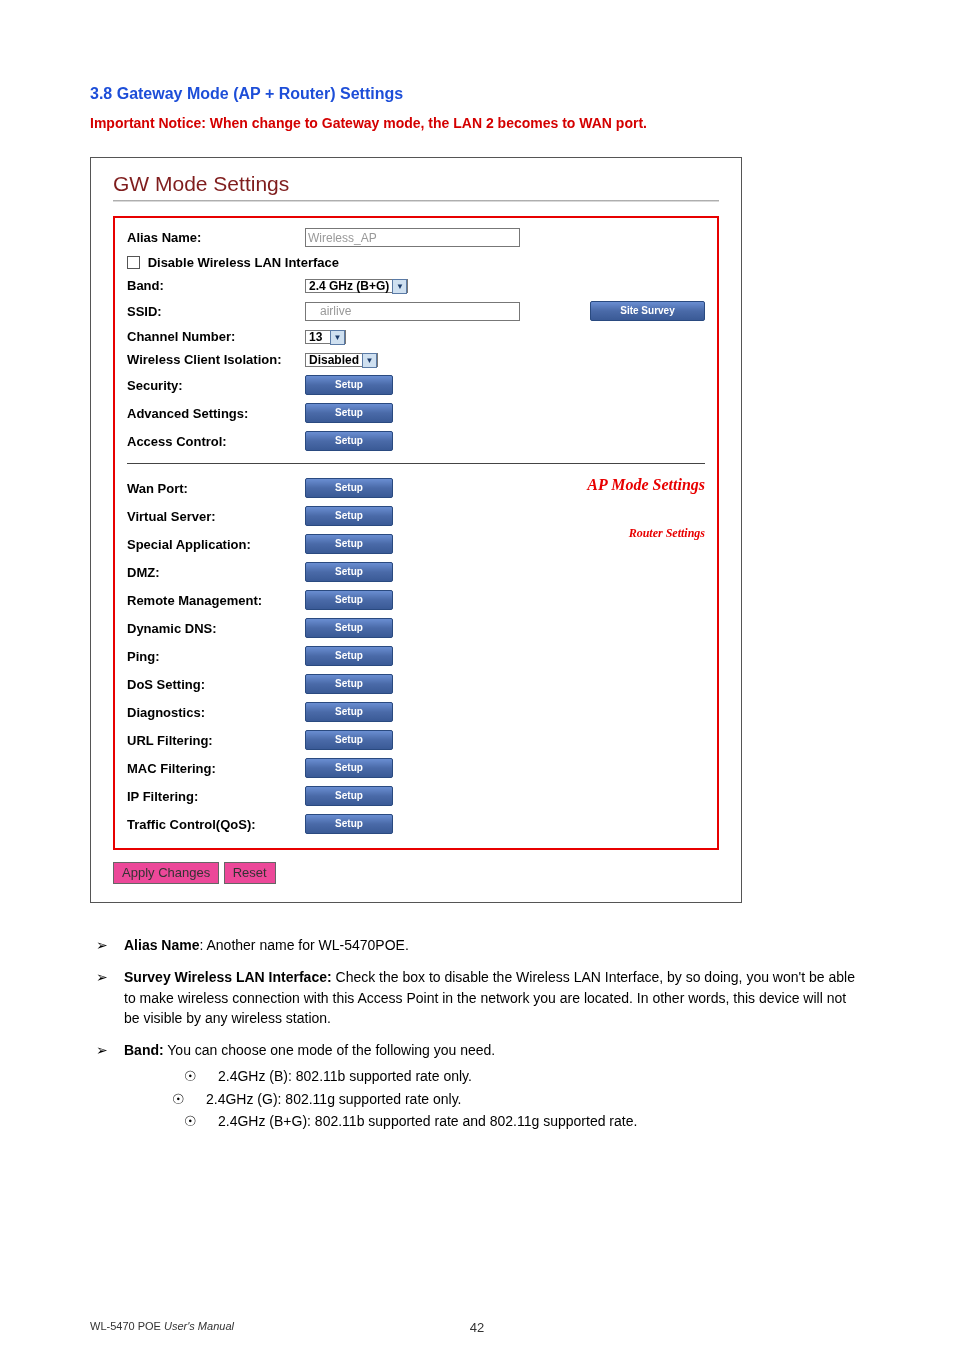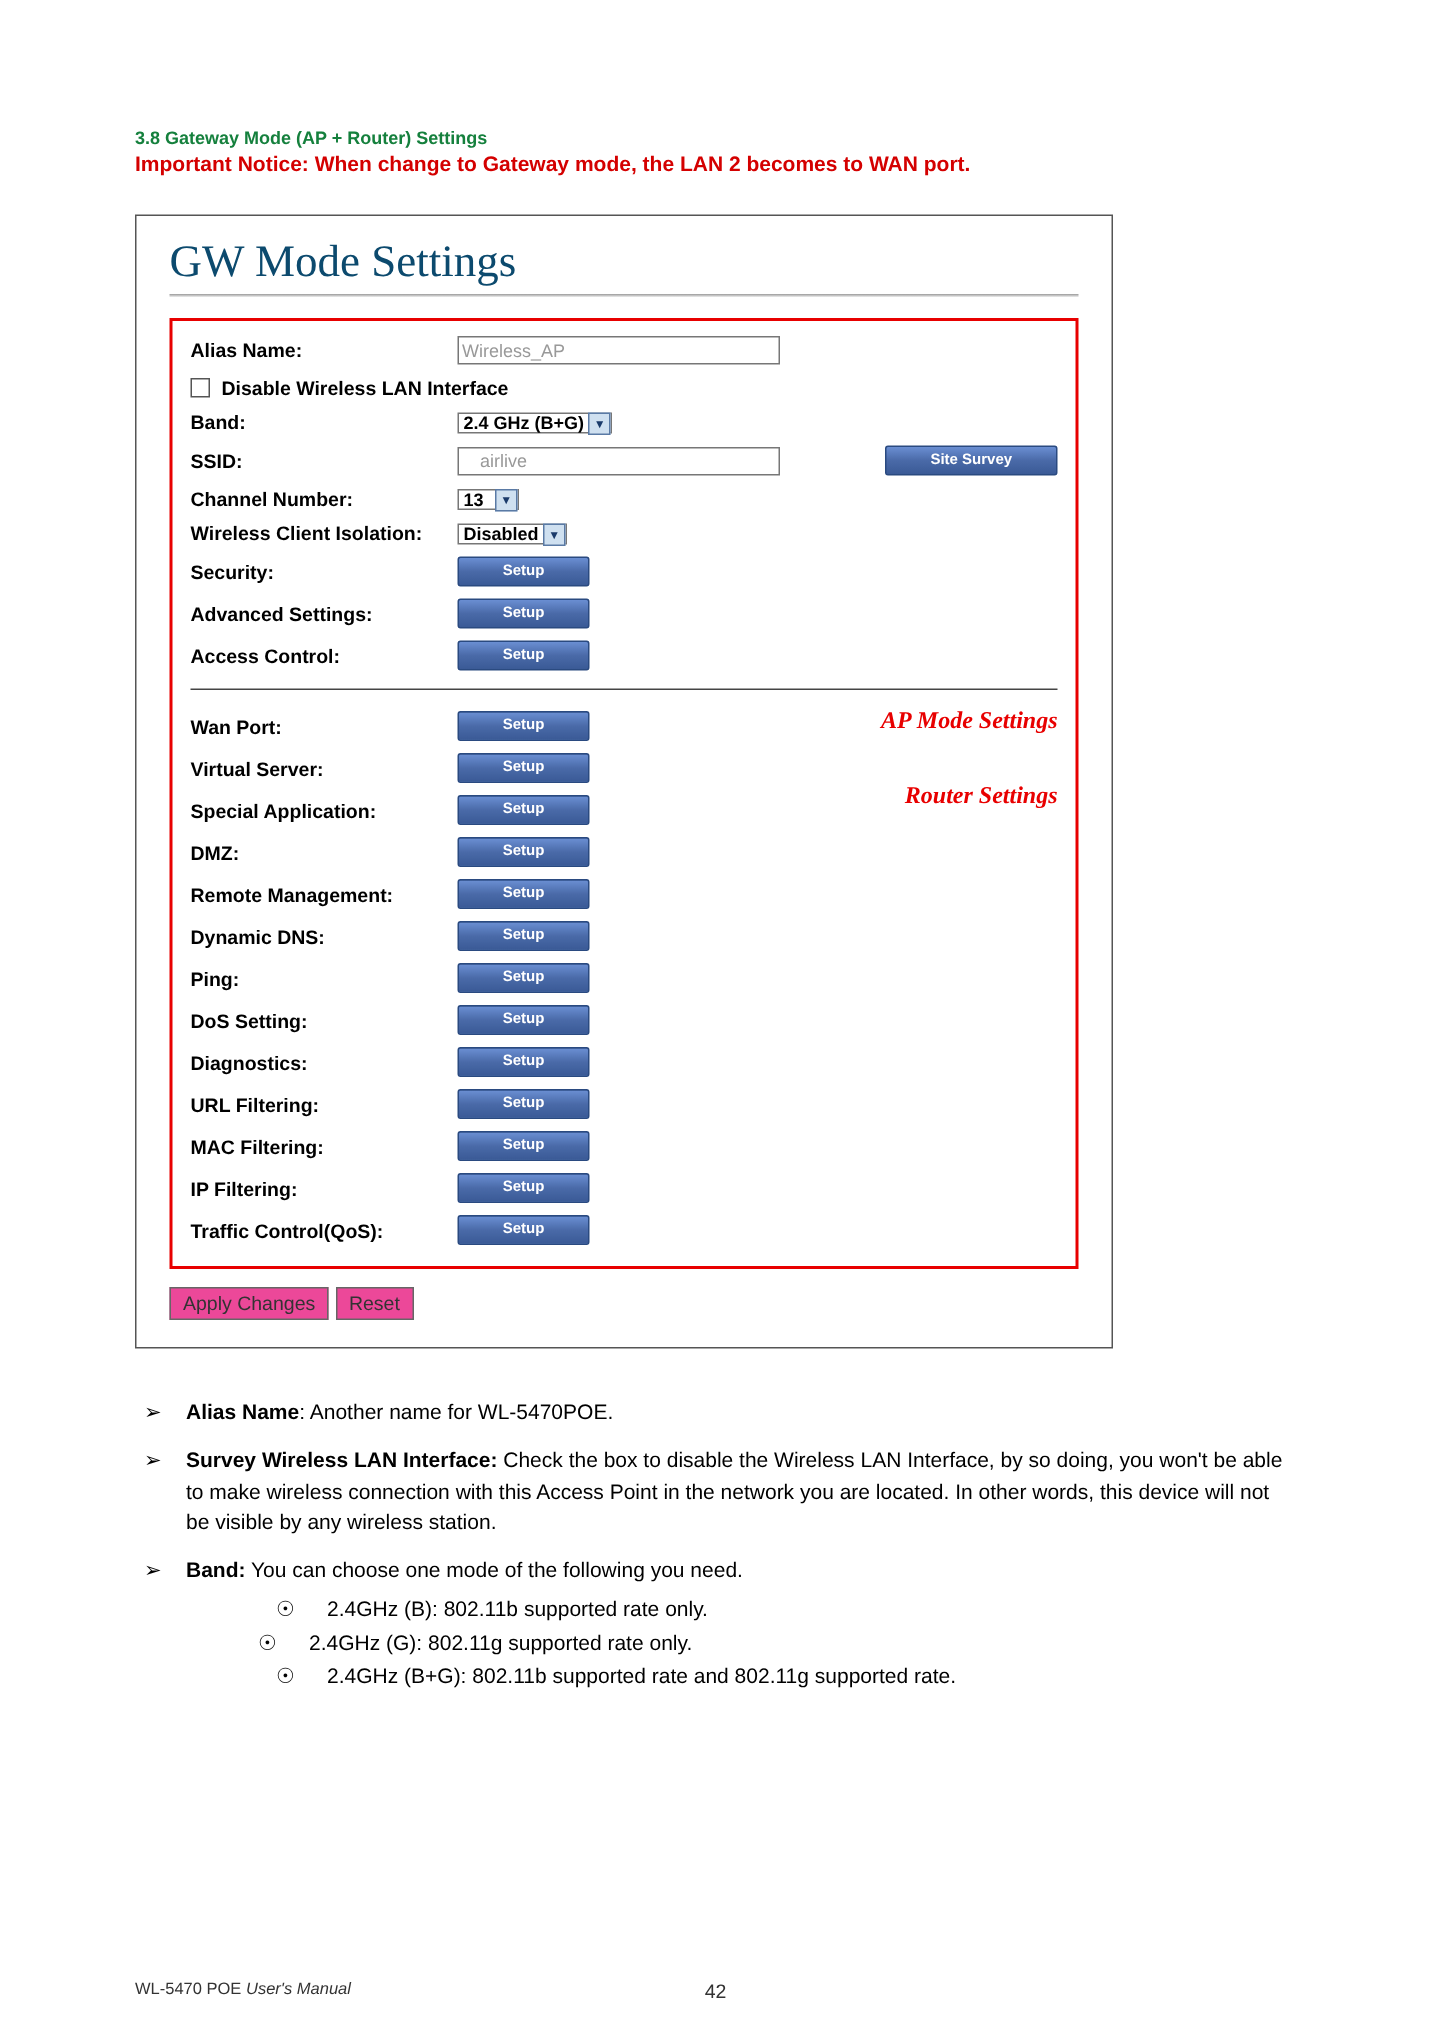--- a/index.html
+++ b/index.html
@@ -6,41 +6,41 @@
   body {
     font-family: Arial, Helvetica, sans-serif;
     background: #fff;
     width: 954px;
     height: 1350px;
     position: relative;
     padding: 85px 90px 0 90px;
     color: #000;
   }
   .sec-title {
-    font-size: 12px;
+    font-size: 16px;
     font-weight: bold;
-    color: #15803d;
-    margin-bottom: 2px;
+    color: #1d4ed8;
+    margin-bottom: 12px;
   }
   .notice {
     color: #d40000;
     font-size: 14px;
     font-weight: bold;
     margin-bottom: 26px;
   }
   .panel {
     border: 1px solid #555;
     width: 652px;
     padding: 14px 22px 18px 22px;
     position: relative;
   }
   .panel-title {
-    color: #0c4a6e;
-    font-family: Liberation Serif, serif;
-    font-size: 30px;
+    color: #7f1d1d;
+    font-family: Liberation Sans, sans-serif;
+    font-size: 21px;
     margin-bottom: 4px;
   }
   .hr {
     height: 2px;
     background: linear-gradient(to bottom, #999 0%, #eee 100%);
     margin-bottom: 14px;
     margin-top: 2px;
   }
   .redbox {
     border: 2px solid #e80000;
@@ -130,21 +130,21 @@
     font-size: 16px;
     font-weight: bold;
     font-style: italic;
     font-family: "Times New Roman", serif;
   }
   .annot-router {
     position: absolute;
     right: 12px;
     top: 308px;
     color: #e80000;
-    font-size: 16px;
+    font-size: 12px;
     font-weight: bold;
     font-style: italic;
     font-family: "Times New Roman", serif;
   }
   .bottom-btns { margin-top: 12px; }
   .desc-list { margin-top: 32px; font-size: 14px; color: #000; line-height: 1.45; }
   .desc-item { display: flex; margin-bottom: 12px; }
   .desc-bullet { width: 34px; flex: 0 0 34px; padding-left: 6px; }
   .desc-body { flex: 1; }
   .sub-list { margin-top: 6px; }

